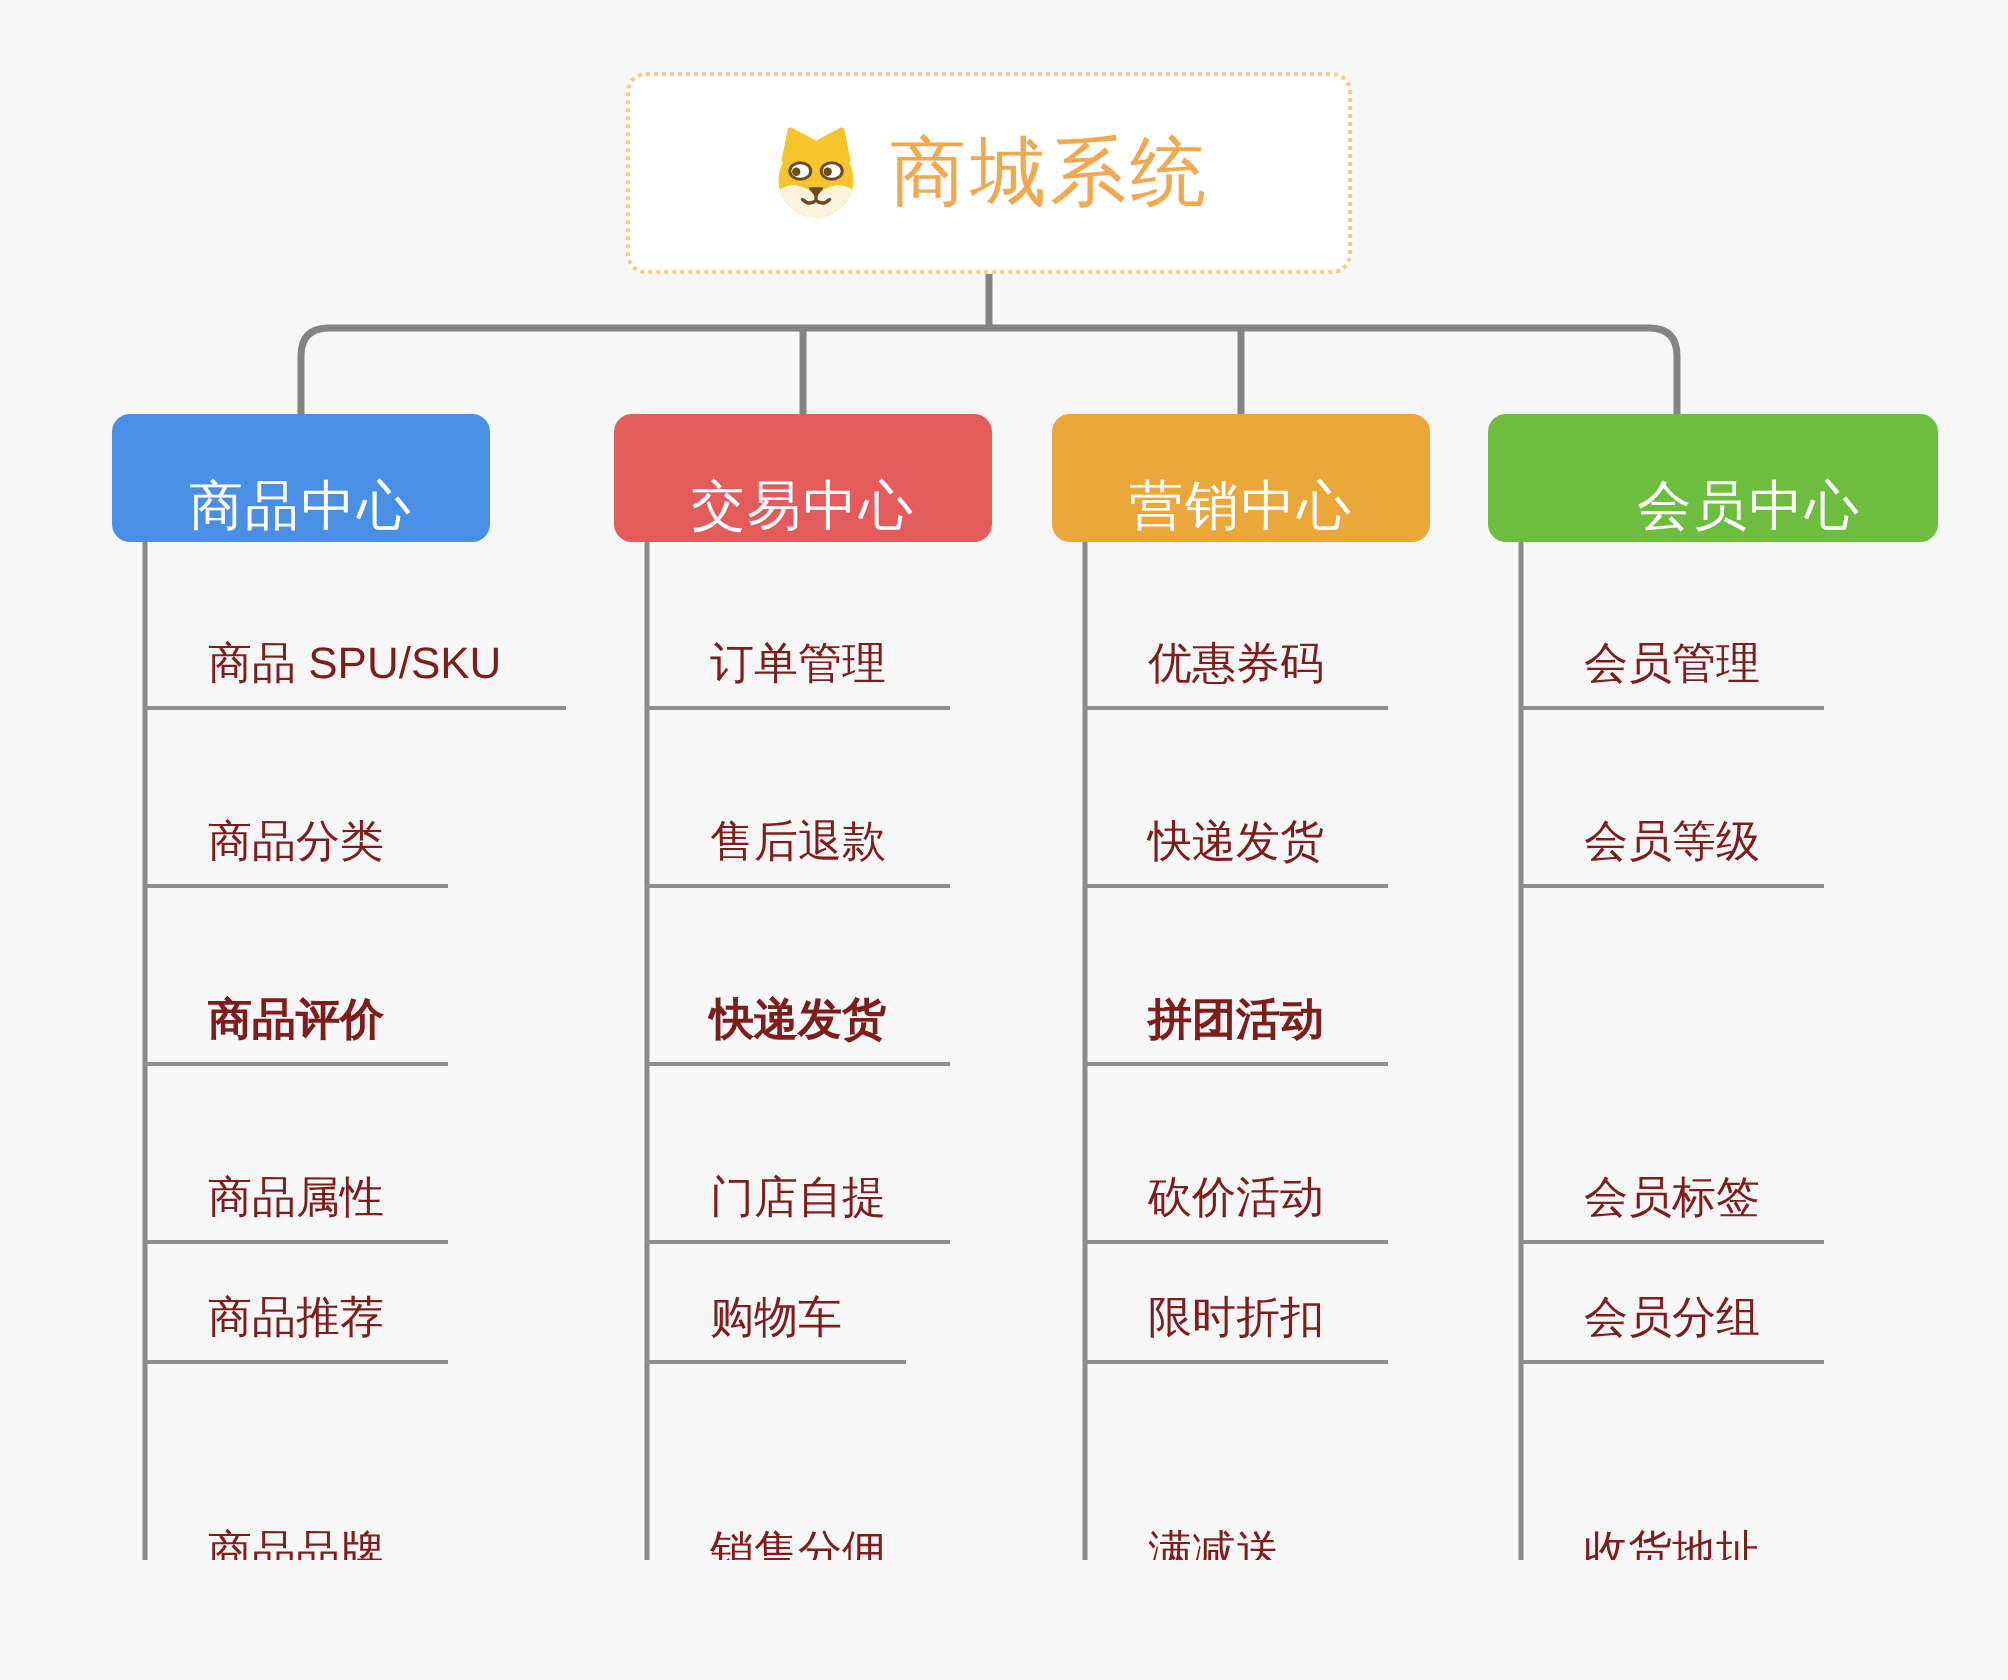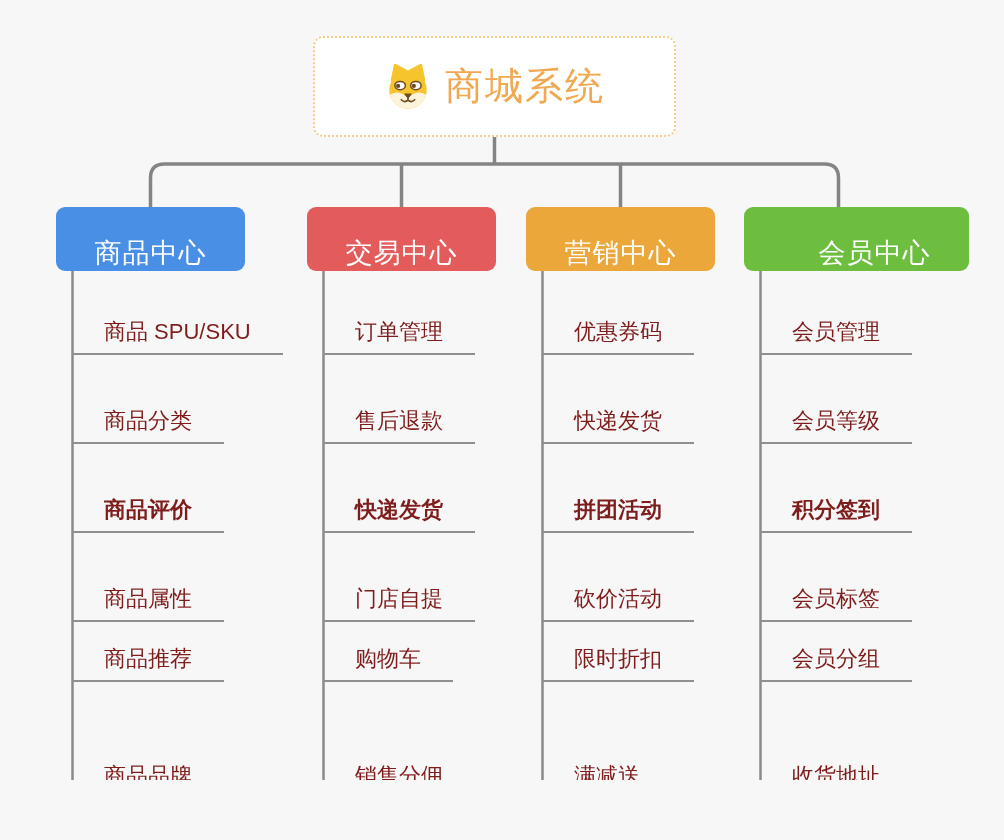--- a/index.html
+++ b/index.html
@@ -106,18 +106,17 @@
 
   <div class="item c3 r1">优惠券码</div>
   <div class="item c3 r2">快递发货</div>
   <div class="item c3 r3">拼团活动</div>
   <div class="item c3 r4">砍价活动</div>
   <div class="item c3 r5">限时折扣</div>
   <div class="item c3 r6">满减送</div>
 
   <div class="item c4 r1">会员管理</div>
   <div class="item c4 r2">会员等级</div>
-  <div class="item c4 r3">积分签到</div>
   <div class="item c4 r4">会员标签</div>
   <div class="item c4 r5">会员分组</div>
   <div class="item c4 r6">收货地址</div>
 
 </div>
 
 </body></html>

